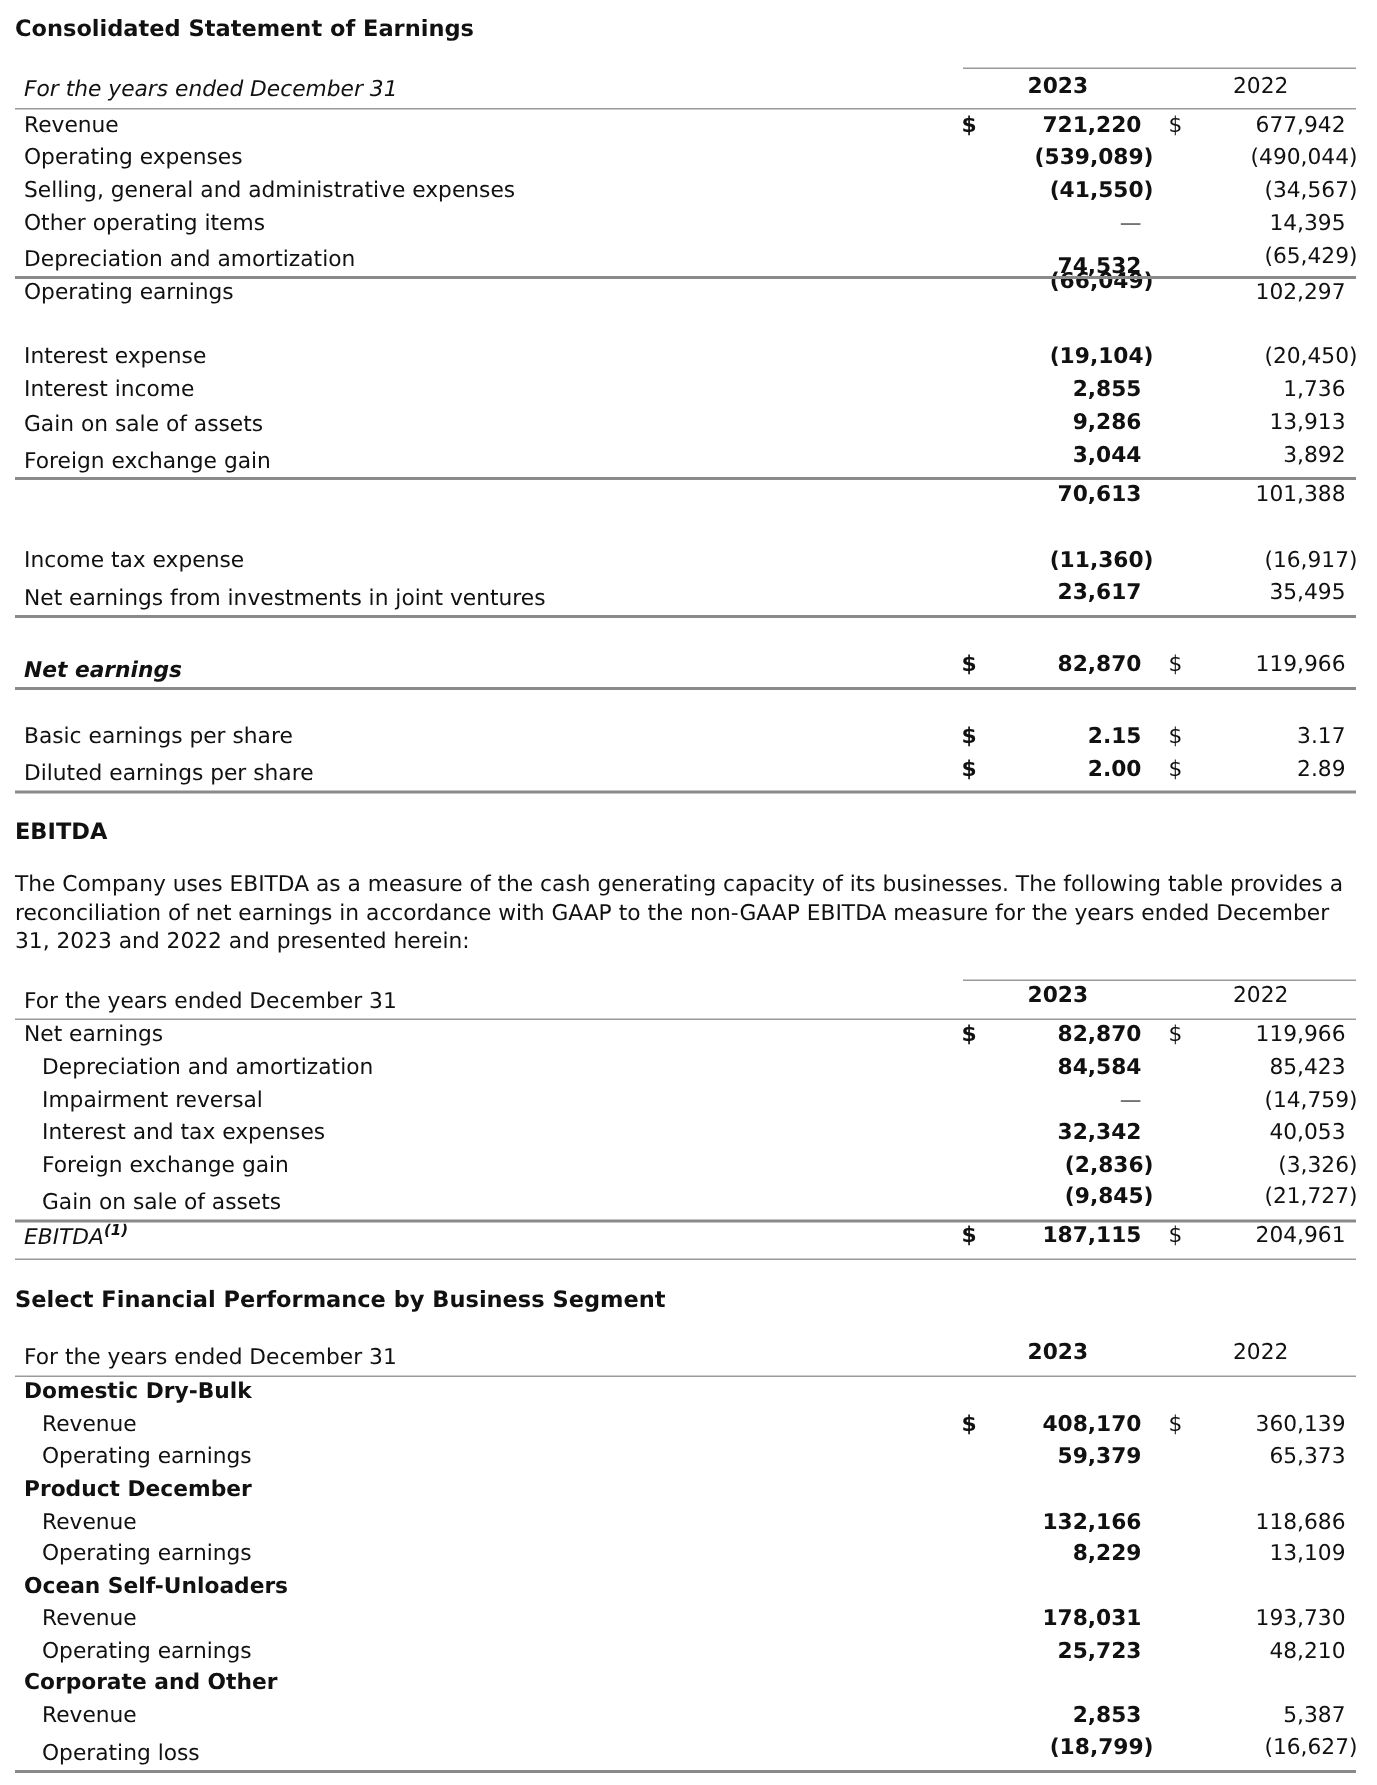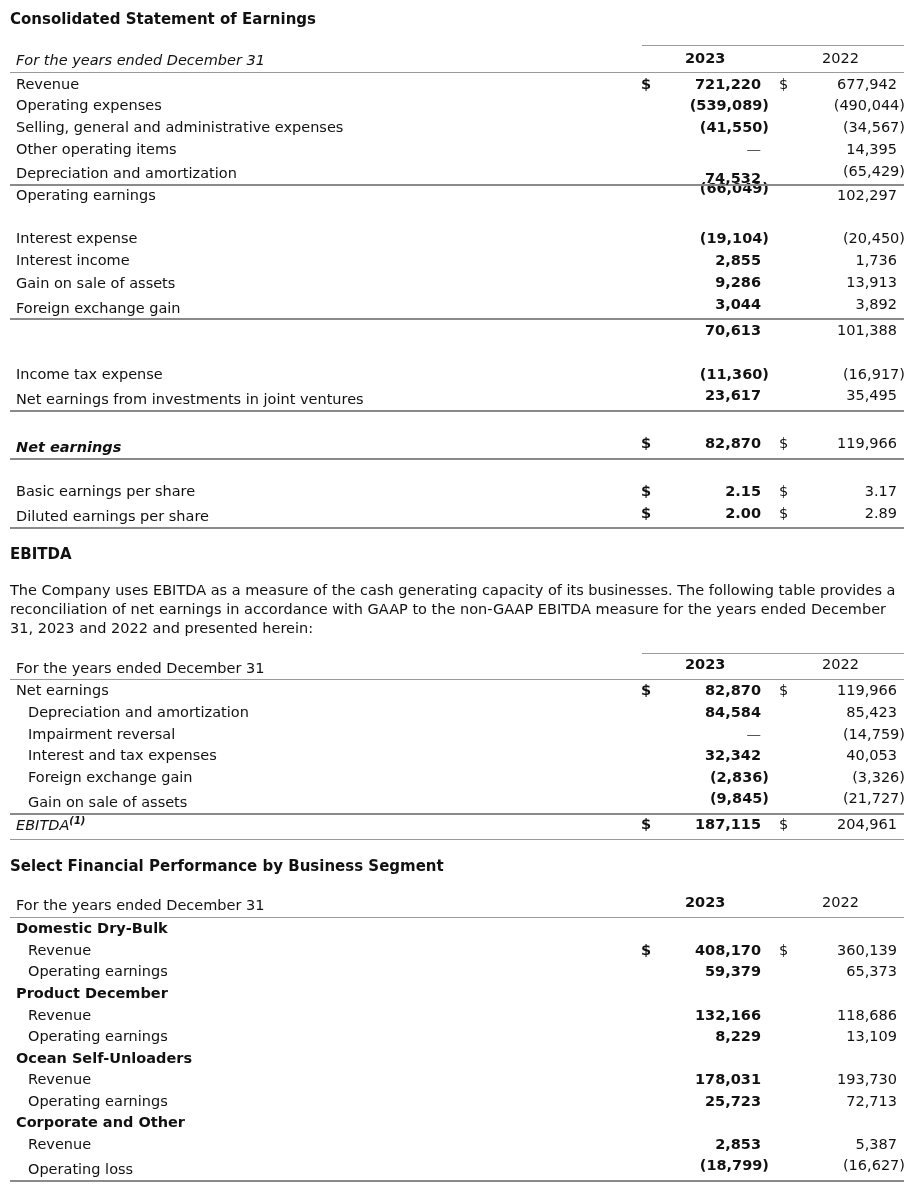--- a/index.html
+++ b/index.html
@@ -180,21 +180,21 @@
 <div class="abs ind" style="top:1028px;">Operating earnings</div>
 <div class="abs c23" style="top:1028px;margin-left:48px;">8,229</div>
 <div class="abs c22" style="top:1028px;">13,109</div>
 
 <div class="abs lbl bold" style="top:1050px;">Ocean Self-Unloaders</div>
 <div class="abs ind" style="top:1071px;">Revenue</div>
 <div class="abs c23" style="top:1071px;">178,031</div>
 <div class="abs c22" style="top:1071px;">193,730</div>
 <div class="abs ind" style="top:1093px;">Operating earnings</div>
 <div class="abs c23" style="top:1093px;">25,723</div>
-<div class="abs c22" style="top:1093px;">72,713</div>
+<div class="abs c22" style="top:1093px;">48,210</div>
 
 <div class="abs lbl bold" style="top:1114px;">Corporate and Other</div>
 <div class="abs ind" style="top:1136px;">Revenue</div>
 <div class="abs c23" style="top:1136px;">2,853</div>
 <div class="abs c22" style="top:1136px;">5,387</div>
 <div class="abs ind" style="top:1161px;">Operating loss</div>
 <div class="abs c23p" style="top:1157px;">(18,799)</div>
 <div class="abs c22p" style="top:1157px;">(16,627)</div>
 <div class="rule" style="left:10px; width:894px; top:1180px;"></div>
 

